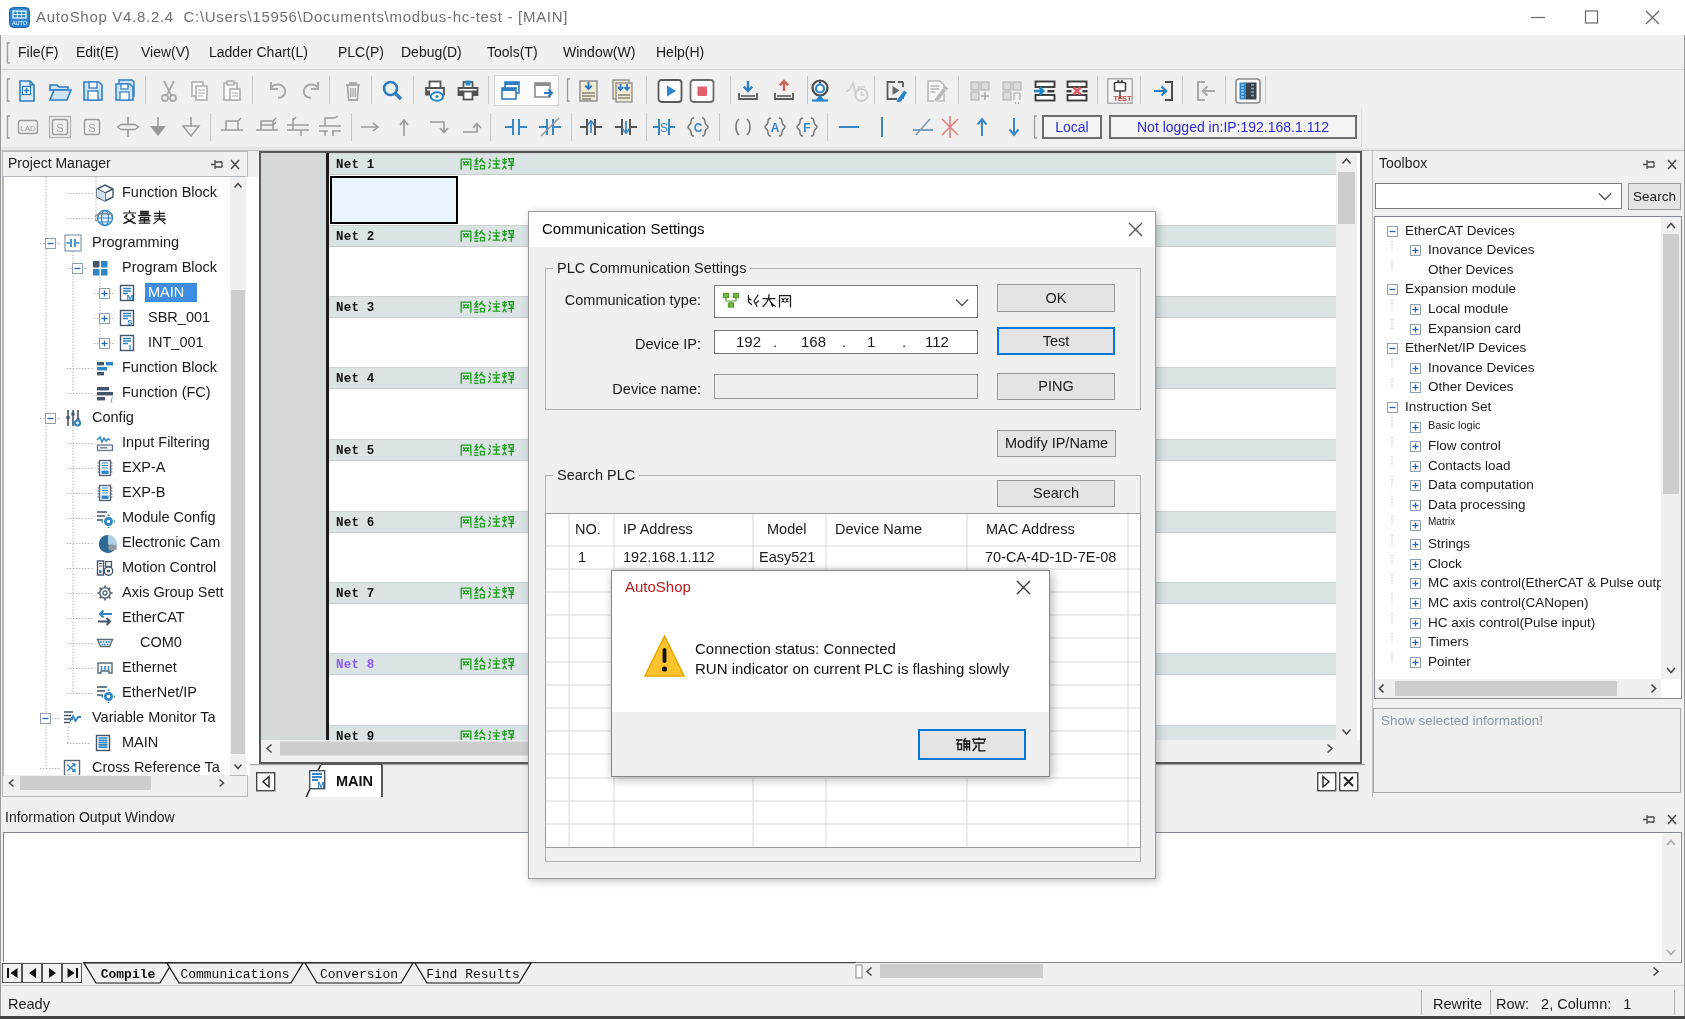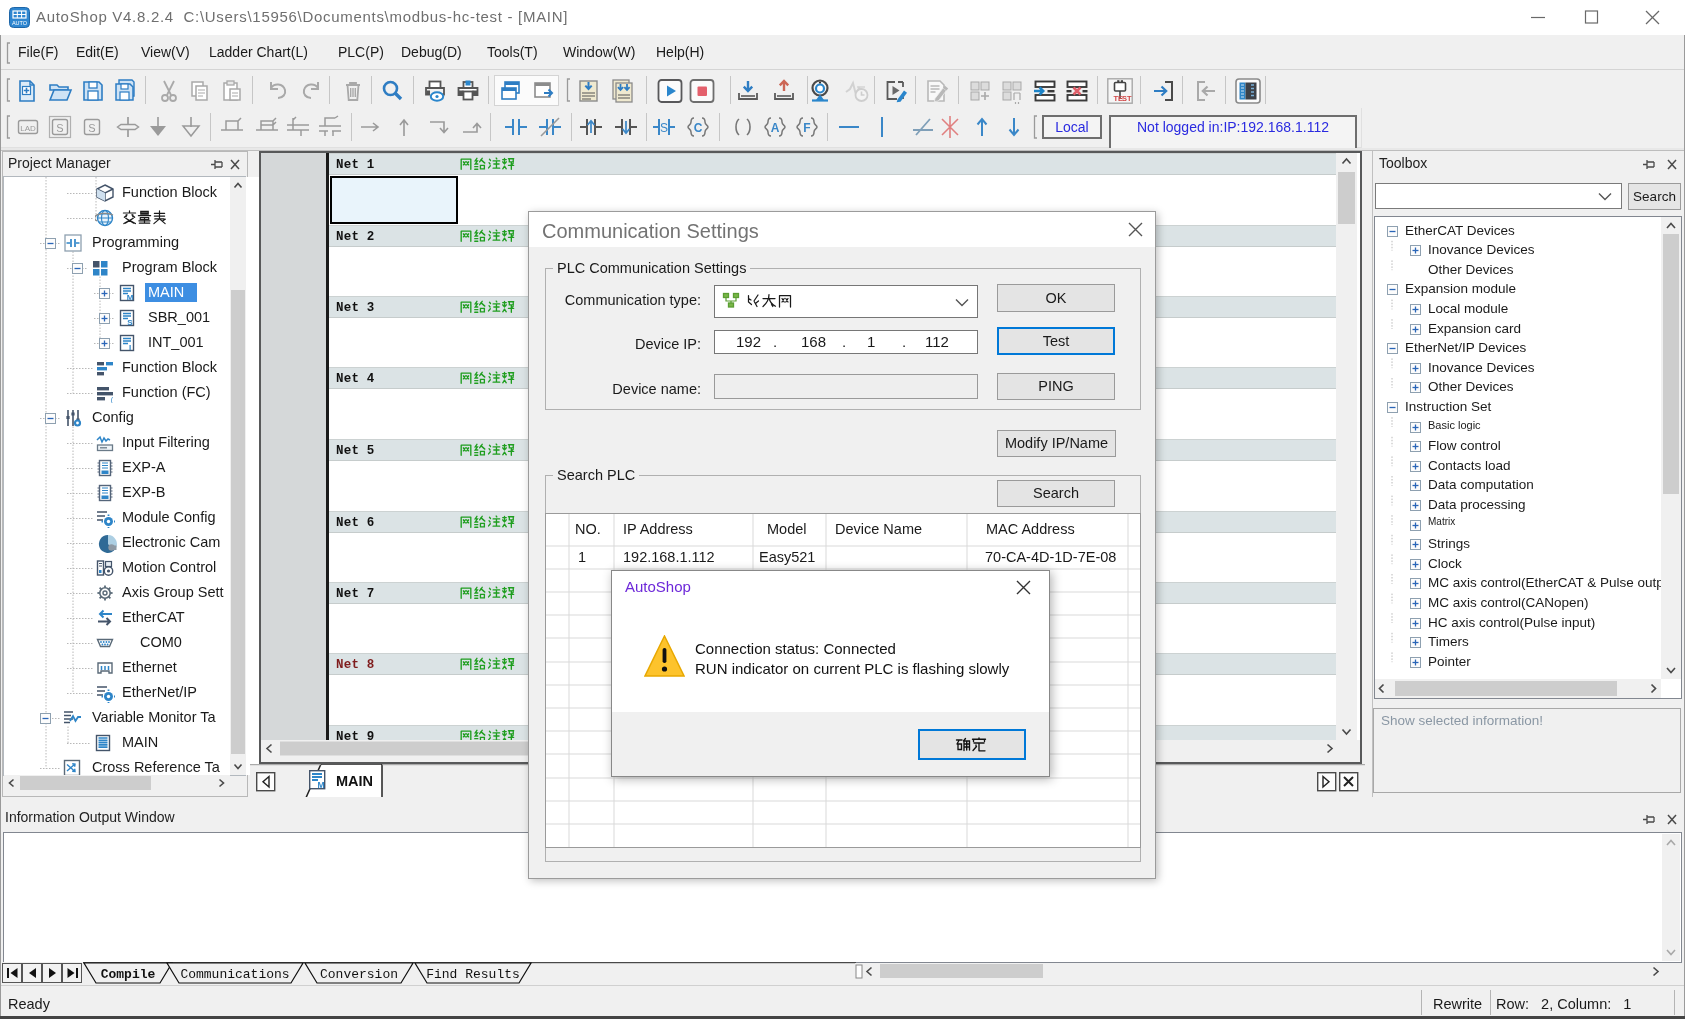--- a/index.html
+++ b/index.html
@@ -491,21 +491,21 @@
 <div class="sep2" style="left:351px;"></div>
 <div class="sep2" style="left:490px;"></div>
 <div class="sep2" style="left:571px;"></div>
 <div class="sep2" style="left:646px;"></div>
 <div class="sep2" style="left:719px;"></div>
 <div class="sep2" style="left:827px;"></div>
 <svg class="abs" style="left:1033px;top:115px" width="6" height="24">
     <path d="M4,1 L1.5,1 L1.5,23 L4,23" fill="none" stroke="#9a9a9a" stroke-width="1.3"></path>
   </svg>
 <div class="abs" style="left:1042px;top:115px;width:60px;height:24px;background:#f4f4f4;border:2px solid #6e6e6e;font-size:14px;color:#2a2ae0;text-align:center;line-height:20px;">Local</div>
-<div class="abs" style="left:1109px;top:115px;width:248px;height:36px;background:#f4f4f4;border:2px solid #6e6e6e;font-size:14px;color:#2a2ae0;text-align:center;line-height:20px;">Not logged in:IP:192.168.1.112</div>
+<div class="abs" style="left:1109px;top:115px;width:248px;height:24px;background:#f4f4f4;border:2px solid #6e6e6e;font-size:14px;color:#2a2ae0;text-align:center;line-height:20px;">Not logged in:IP:192.168.1.112</div>
 <div class="abs" style="left:0;top:148px;width:1685px;height:3px;background:#e8e8e8;border-bottom:1px solid #c8c8c8;"></div>
 <div class="abs" style="left:2px;top:151px;width:246px;height:646px;background:#f0f0f0;border:1px solid #b8b8b8;"></div>
 <div class="abs" style="left:8px;top:155px;font-size:14px;color:#222;">Project Manager</div>
 <svg class="abs" style="left:209px;top:157px" width="36" height="15" viewBox="0 0 36 15">
 <g stroke="#4a4a4a" stroke-width="1.3" fill="none">
       <path d="M6,2 h5 M6,2 v7 h5 v-7 M8.5,9 v4 M4,9 h9" transform="rotate(90 8 7)"></path>
     </g>
 <g stroke="#4a4a4a" stroke-width="1.5">
       <line x1="22" y1="3" x2="30" y2="12"></line>
       <line x1="30" y1="3" x2="22" y2="12"></line>
@@ -968,21 +968,21 @@
           <path d="M2.8,2.5 L4,4 M2.3,6.5 L3.5,8 M1.8,12.5 L3.8,10" fill="none"></path>
           <path d="M10.5,1.2 L11.2,2.2 M7,4.5 H14.5 M7.8,8 H13.8 M7,12.8 H14.5 M10.8,4.5 V12.8" fill="none"></path>
         </g>
         <g transform="translate(42,0) scale(0.875)" stroke="#1f9e1f" stroke-width="1.54" stroke-linecap="round" fill="none">
           <path d="M2,3 L6,3 M4,1.5 V8 M2,5.5 L3,7 M6,5.5 L5,7 M2,13.5 L4,10.5 M4,10.5 L6,13.5" fill="none"></path>
           <path d="M8.5,2 H14.5 M9.5,2 V5.5 H14 V2 M11.8,5.5 V14 M8.5,9.5 H14.5 M14,7 L12,9" fill="none"></path>
         </g>
       </svg>
     </div>
 <div class="abs" style="left:68px;top:500px;width:1007px;height:22px;background:#dbe3e5;border-top:1px solid #ccd2d2;border-bottom:1px solid #c6cccc;"></div>
-<div class="abs" style="left:75px;top:505px;font-family:'Liberation Mono',monospace;font-weight:bold;font-size:12.5px;color:#7f1d1d;letter-spacing:0.2px;">Net 8</div>
+<div class="abs" style="left:75px;top:505px;font-family:'Liberation Mono',monospace;font-weight:bold;font-size:12.5px;color:#8b5cf6;letter-spacing:0.2px;">Net 8</div>
 <div class="abs" style="left:198px;top:504px;">
       <svg width="56" height="14" viewBox="0 0 56 14">
         <g transform="translate(0,0) scale(0.875)" stroke="#1f9e1f" stroke-width="1.54" stroke-linecap="round" fill="none">
           <path d="M2.5,2.5 V14 M13.5,2.5 V14 M2.5,2.5 H13.5" fill="none"></path>
           <path d="M5,5.5 L7.2,9 M7.2,5.5 L5,9 M8.8,5.5 L11,9 M11,5.5 L8.8,9" fill="none"></path>
         </g>
         <g transform="translate(14,0) scale(0.875)" stroke="#1f9e1f" stroke-width="1.54" stroke-linecap="round" fill="none">
           <path d="M4.5,1.5 L2.5,4.5 H5 L2.5,8 H5.5 M2,11 L5.5,11 M2,14 L5.5,14" fill="none"></path>
           <path d="M10.5,1.5 L7.5,5.5 M9,3 L13.5,7 M8.5,9.5 H13 V13.5 H8.5 Z" fill="none"></path>
         </g>
@@ -1280,21 +1280,21 @@
   </svg>
 <div class="abs" style="left:0;top:985px;width:1685px;height:34px;background:#f0f0f0;border-top:1px solid #d0d0d0;"></div>
 <div class="abs" style="left:8px;top:996px;font-size:14.5px;">Ready</div>
 <div class="abs" style="left:1421px;top:990px;width:1px;height:25px;background:#b4b4b4;"></div>
 <div class="abs" style="left:1490px;top:990px;width:1px;height:25px;background:#b4b4b4;"></div>
 <div class="abs" style="left:1674px;top:990px;width:1px;height:25px;background:#b4b4b4;"></div>
 <div class="abs" style="left:1425px;top:996px;width:65px;text-align:center;font-size:14.5px;">Rewrite</div>
 <div class="abs" style="left:1496px;top:996px;font-size:14.5px;">Row:&nbsp;&nbsp;&nbsp;2, Column:&nbsp;&nbsp;&nbsp;1</div>
 <div class="abs" style="left:528px;top:211px;width:628px;height:668px;background:#f0f0f0;border:1px solid #9b9b9b;box-shadow:2px 2px 8px rgba(0,0,0,0.25);">
 <div class="abs" style="left:0;top:0;width:626px;height:35px;background:#fff;"></div>
-<div class="abs" style="left:13px;top:8px;font-size:20px;color:#737373;">Communication Settings</div>
+<div class="abs" style="left:13px;top:8px;font-size:15px;color:#000000;">Communication Settings</div>
 <svg class="abs" style="left:598px;top:9px" width="18" height="18">
       <path d="M2,2 L15,15 M15,2 L2,15" stroke="#555" stroke-width="1.4"></path>
     </svg>
 <div class="abs" style="left:16px;top:56px;width:596px;height:142px;border:1px solid #b0b0b0;"></div>
 <div class="abs" style="left:24px;top:48px;background:#f0f0f0;padding:0 4px;font-size:14.5px;">PLC Communication Settings</div>
 <div class="abs" style="left:30px;top:80px;width:142px;font-size:14.5px;text-align:right;">Communication type:</div>
 <div class="abs" style="left:185px;top:73px;width:264px;height:33px;background:#fff;border:1px solid #767676;"></div>
 <svg class="abs" style="left:425px;top:86px" width="16" height="9">
       <polyline points="2,1.5 8,7.5 14,1.5" fill="none" stroke="#555" stroke-width="1.4"></polyline>
     </svg>
@@ -1386,21 +1386,21 @@
       <span style="position:absolute;left:440px;">MAC Address</span>
     </div>
 <div class="abs" style="left:17px;top:337px;width:594px;font-size:14.5px;">
       <span style="position:absolute;left:32px;">1</span>
       <span style="position:absolute;left:77px;">192.168.1.112</span>
       <span style="position:absolute;left:213px;">Easy521</span>
       <span style="position:absolute;left:439px;">70-CA-4D-1D-7E-08</span>
     </div>
 </div>
 <div class="abs" style="left:611px;top:570px;width:439px;height:207px;background:#fff;border:1px solid #888;box-shadow:2px 2px 10px rgba(0,0,0,0.3);">
-<div class="abs" style="left:13px;top:7px;font-size:15px;color:#6d28d9;">AutoShop</div>
+<div class="abs" style="left:13px;top:7px;font-size:15px;color:#b91c1c;">AutoShop</div>
 <svg class="abs" style="left:403px;top:8px" width="18" height="18">
       <path d="M2,2 L15,15 M15,2 L2,15" stroke="#333" stroke-width="1.4"></path>
     </svg>
 <svg class="abs" style="left:32px;top:64px" width="41" height="43" viewBox="0 0 41 43">
       <polygon points="20.5,1 40,41 1,41" fill="#fdc32c" stroke="#e8a800" stroke-width="1.5"></polygon>
       <rect x="18.6" y="13" width="3.8" height="15" rx="1.8" fill="#111"></rect>
       <circle cx="20.5" cy="34" r="2.6" fill="#111"></circle>
     </svg>
 <div class="abs" style="left:83px;top:69px;font-size:15px;color:#111;">Connection status: Connected</div>
 <div class="abs" style="left:83px;top:89px;font-size:15px;color:#111;">RUN indicator on current PLC is flashing slowly</div>

